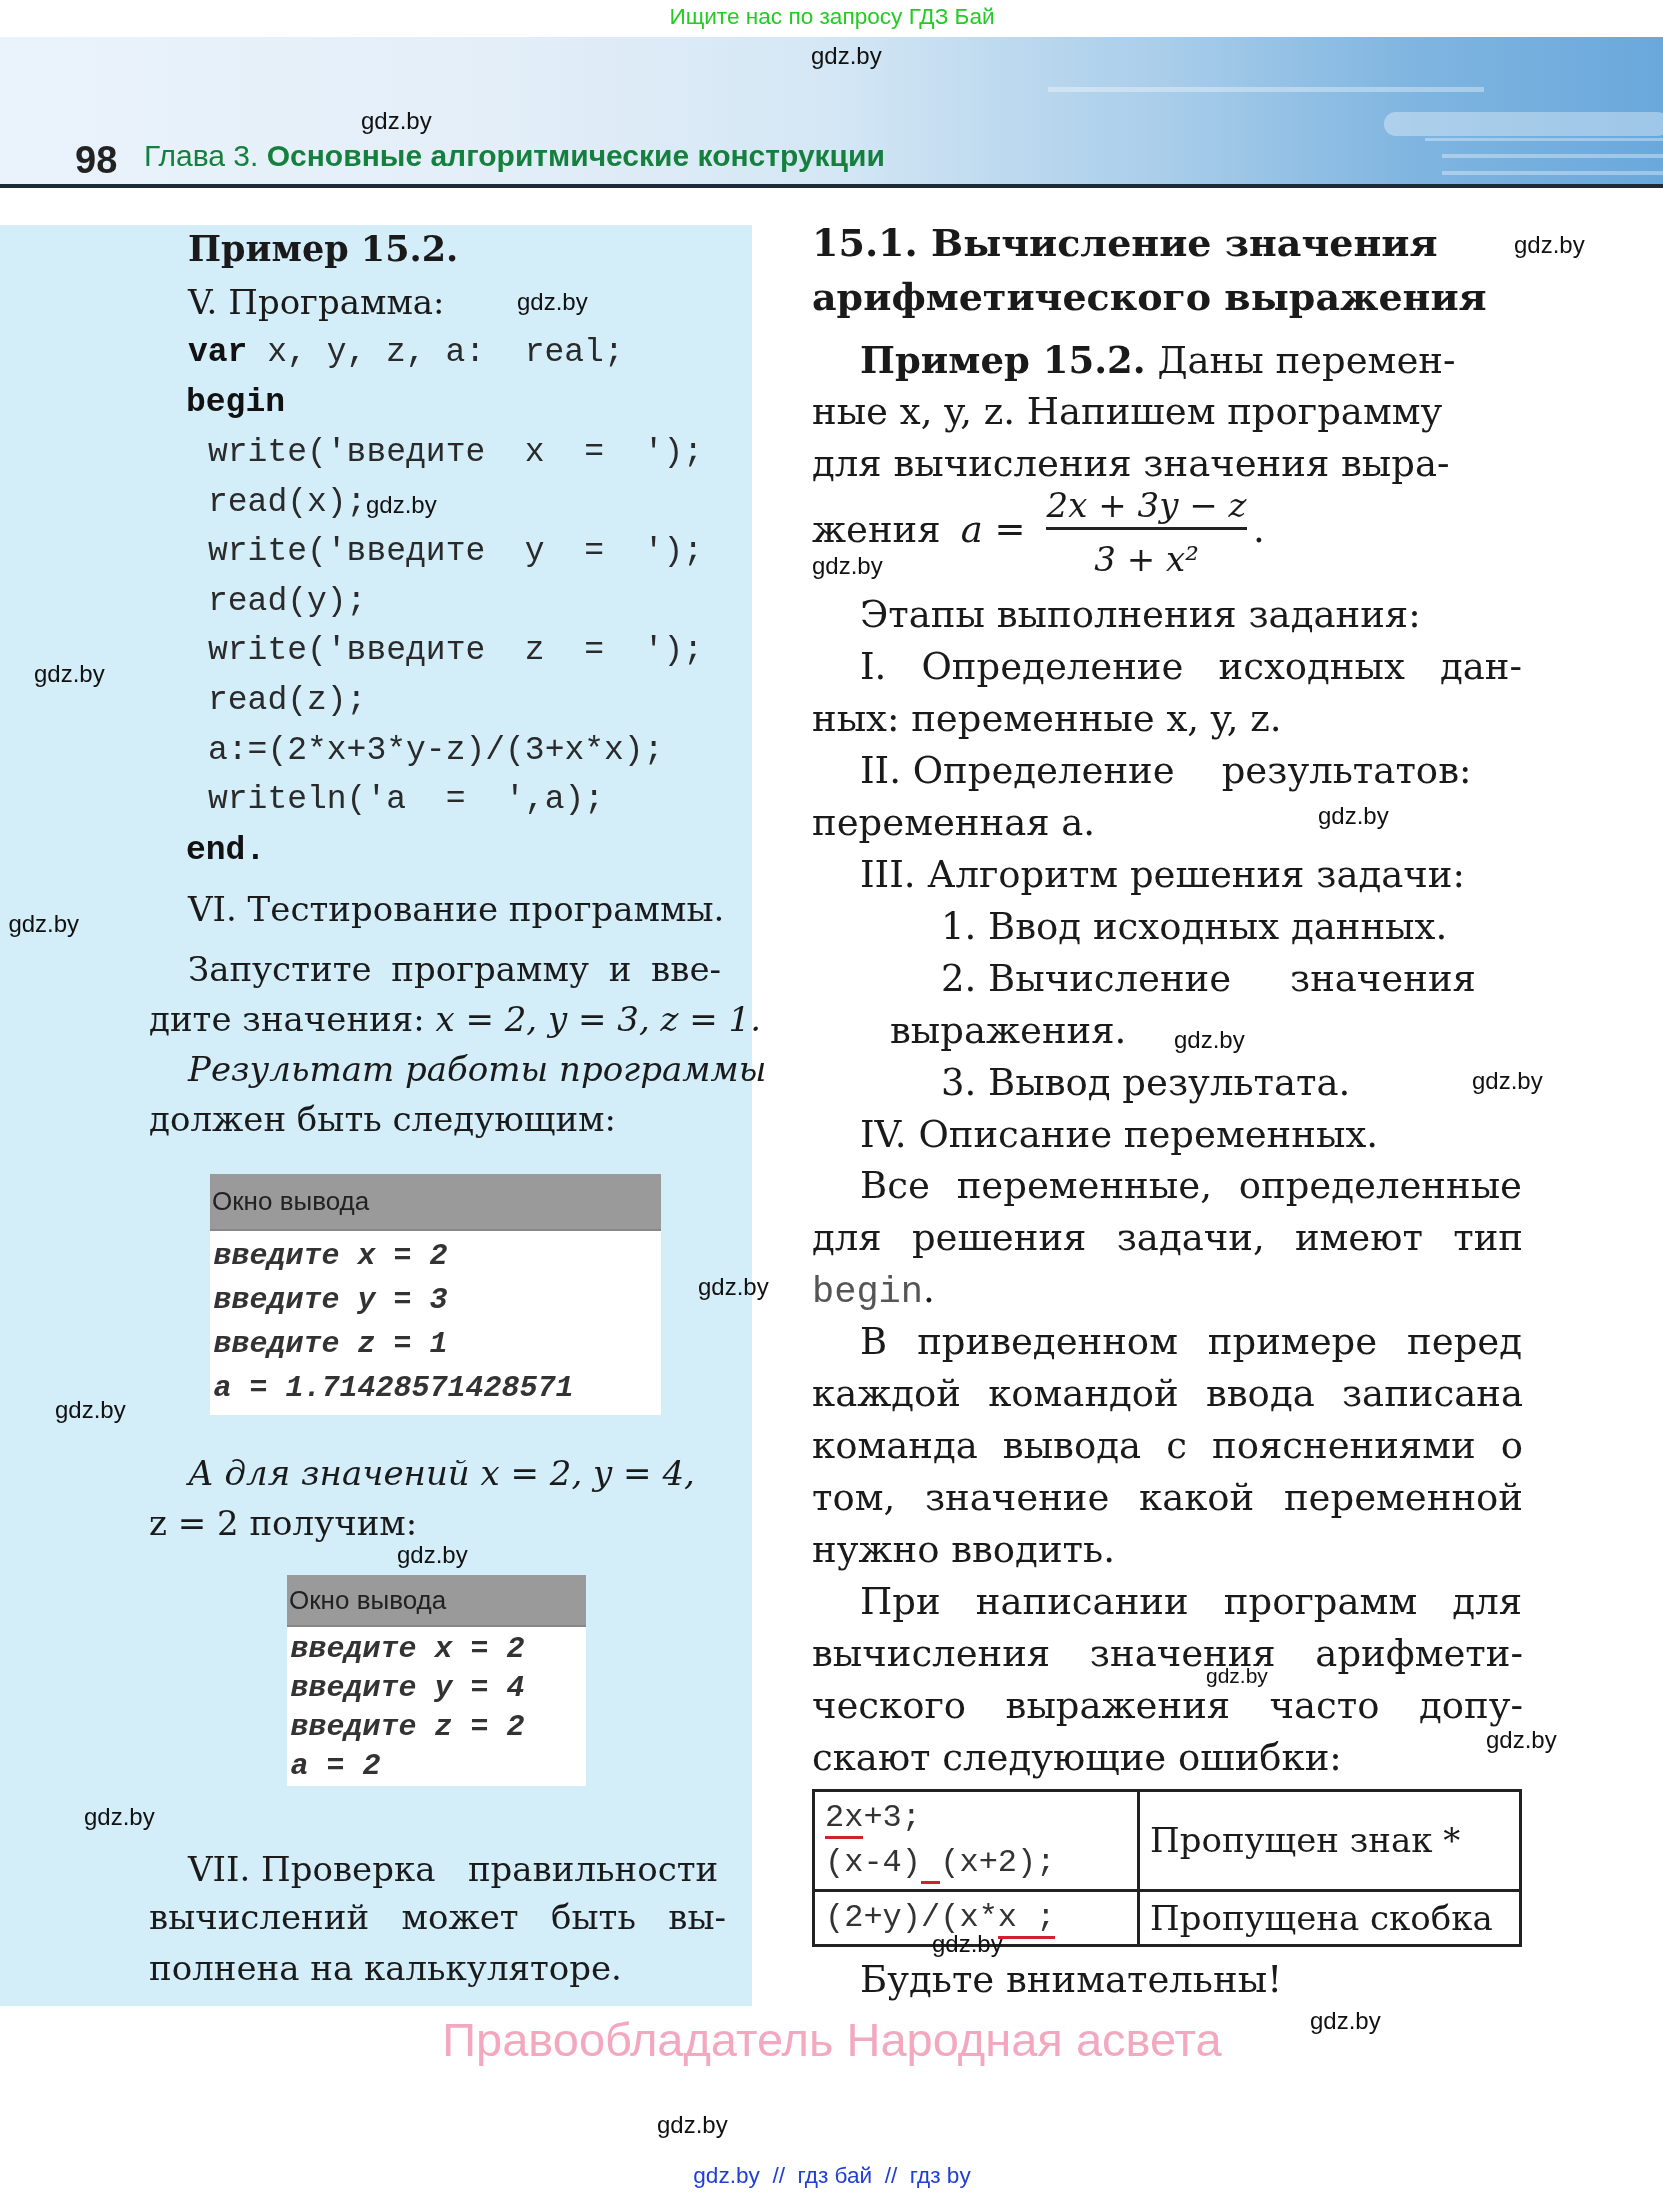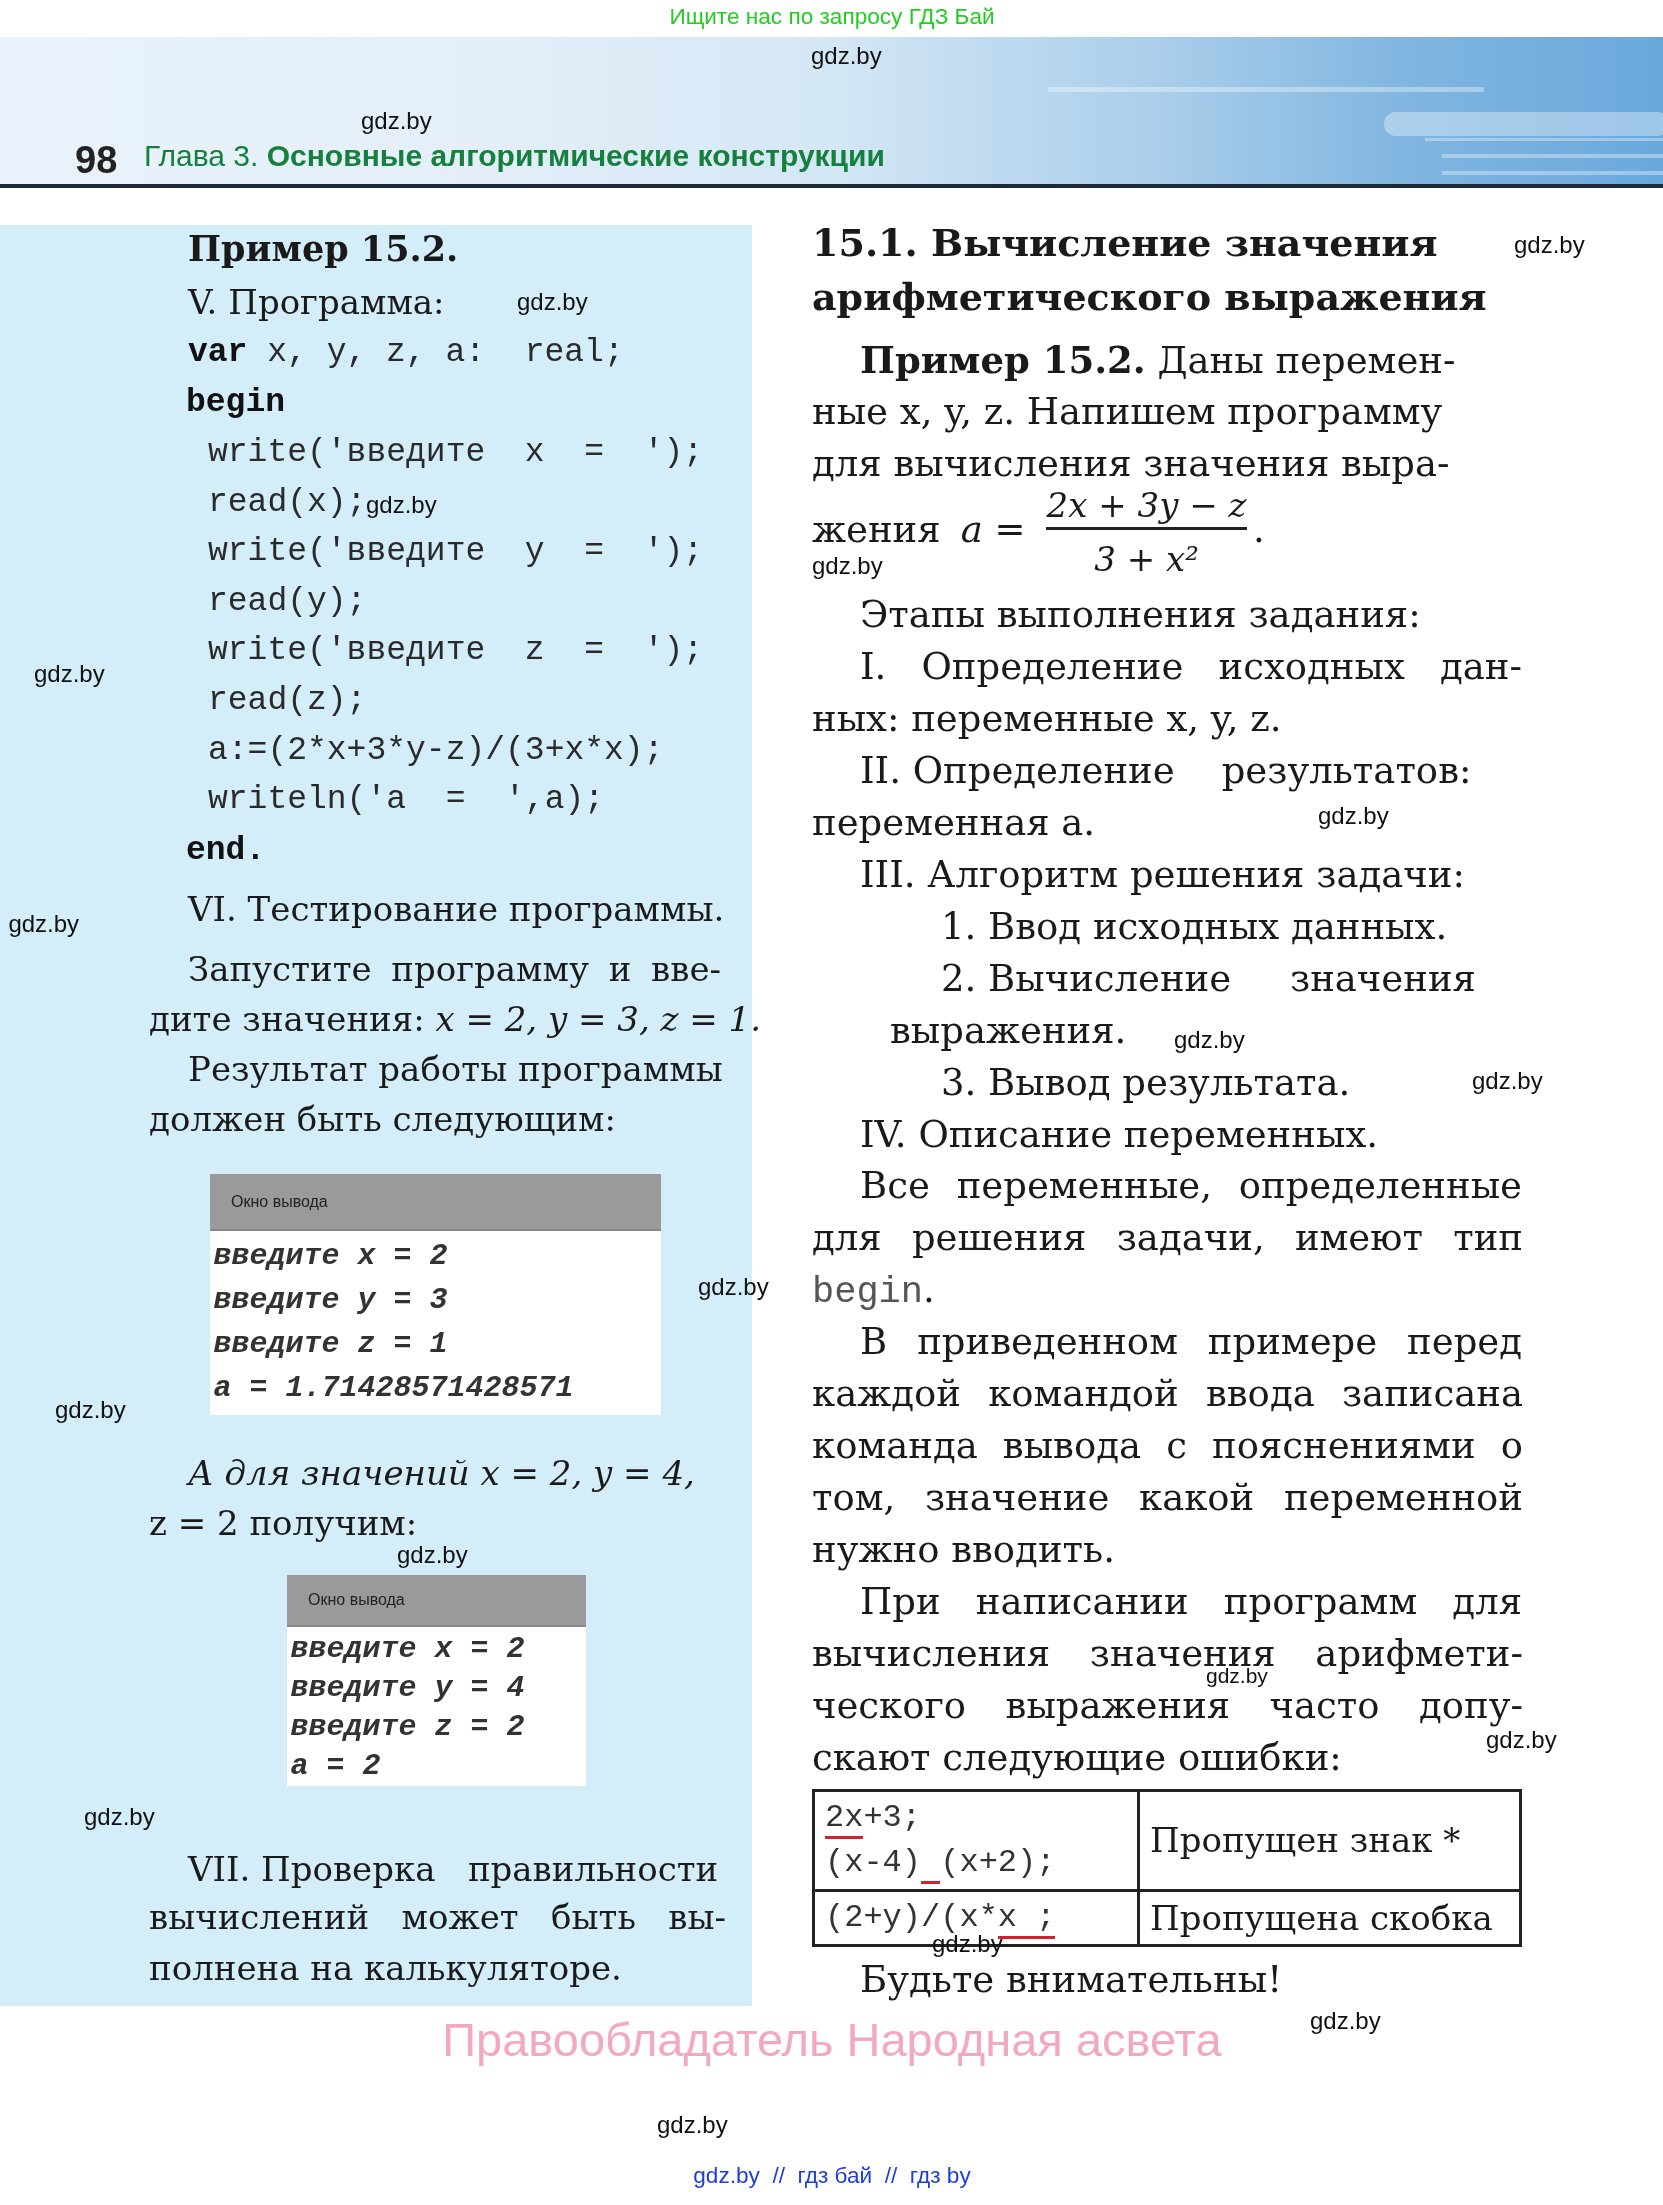--- a/index.html
+++ b/index.html
@@ -15,21 +15,21 @@
   .page-num { left:75px; top:139px; font-family:"Liberation Sans", sans-serif; font-weight:bold; font-size:38px; color:#222; }
   .chapter { left:144px; top:139px; font-family:"Liberation Sans", sans-serif; font-size:30px; color:#15803d; }
   .chapter b { font-weight:bold; }
   .wm { font-family:"Liberation Sans", sans-serif; font-size:24px; color:#111; }
   .left-panel { left:0; top:225px; width:752px; height:1781px; background:#d3edf9; }
   .serif { font-family:"DejaVu Serif", "Liberation Serif", serif; }
   .txt { font-size:34px; line-height:49px; }
   .code { font-family:"Liberation Mono", "DejaVu Sans Mono", monospace; font-size:33px; color:#2a2a2a; }
   .kw { font-weight:bold; color:#111; }
   .out-win { position:absolute; background:#fff; }
-  .out-title { background:#9a9a9a; color:#222; font-family:"Liberation Sans", sans-serif; font-size:16px; padding:0 21px;
+  .out-title { background:#9a9a9a; color:#222; font-family:"Liberation Sans", sans-serif; font-size:26px; padding:0 2px;
                border-bottom:2.5px solid #888; }
   .out-body { font-family:"Liberation Mono", "DejaVu Sans Mono", monospace; font-weight:bold; font-size:30px; color:#333; padding:3.4px 3.4px; }
   .out-body div { line-height:44px; white-space:pre;font-style:italic; }
   .heading { font-weight:bold; font-size:38px; line-height:54px; }
   .right-txt { font-size:37px; line-height:52px; text-align:justify; }
   .i { font-style:italic; }
   .err-table { position:absolute; left:812px; top:1789px; width:710px; border-collapse:collapse; }
   .err-table td { border:3.4px solid #222; vertical-align:middle; padding:3.4px 10px; }
   .err-table .code-cell { font-family:"Liberation Mono", "DejaVu Sans Mono", monospace; font-size:32px; color:#333; line-height:45px; width:302px; }
   .err-table .desc-cell { font-size:34px; }
@@ -80,21 +80,21 @@
 <div class="abs code" style="left:208px;top:732px;white-space:pre;">a:=(2*x+3*y-z)/(3+x*x);</div>
 <div class="abs code" style="left:208px;top:781px;white-space:pre;">writeln('a  =  ',a);</div>
 <div class="abs code kw" style="left:186px;top:832px;">end.</div>
 
 <div class="abs serif txt" style="left:188px;top:885px;">VI. Тестирование программы.</div>
 <div class="abs wm" style="left:8.4px;top:910px;">gdz.by</div>
 <div class="abs serif txt" style="left:188px;top:945px;width:533px;text-align:justify;text-align-last:justify;">Запустите программу и вве-</div>
 <div class="abs serif txt" style="left:149px;top:995px;">
   <span>дите значения: </span><span class="i">x = 2, y = 3, z = 1.</span>
 </div>
-<div class="abs serif txt" style="left:188px;top:1045px;">Результат работы программы</div>
+<div class="abs serif txt" style="left:188px;top:1045px;font-style:italic;">Результат работы программы</div>
 <div class="abs serif txt" style="left:149px;top:1095px;text-align:center;">должен быть следующим:</div>
 
 <div class="out-win" style="left:210px;top:1174px;width:451px;height:241px;">
   <div class="out-title" style="height:55px;line-height:55px;">Окно вывода</div>
   <div class="out-body">
     <div>введите x = 2</div>
     <div>введите y = 3</div>
     <div>введите z = 1</div>
     <div>a = 1.71428571428571</div>
   </div>

